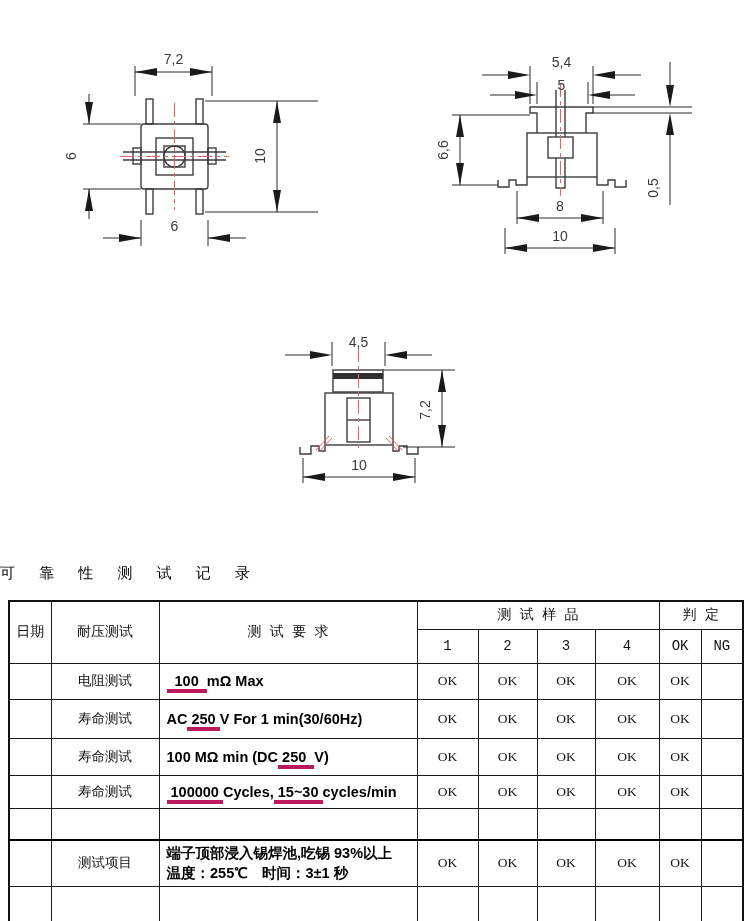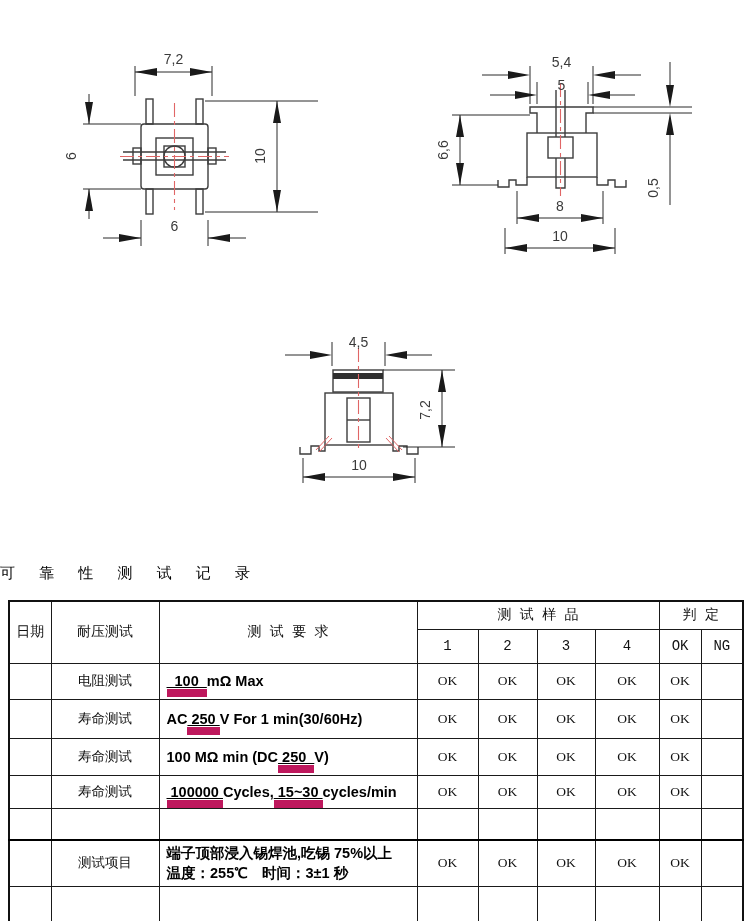--- a/index.html
+++ b/index.html
@@ -25,21 +25,21 @@
     border:2px solid #111;
   }
   #rel th,#rel td{border:1px solid #1a1a1a;padding:0;overflow:hidden;vertical-align:middle;}
   #rel th{font-weight:normal;font-size:14px;font-family:Liberation Mono, monospace;}
   #rel td{font-size:13.5px;text-align:center;}
   #rel td.c-req{
     text-align:left;padding:2px 7px;
     font-family:"Liberation Sans",sans-serif;font-weight:bold;font-size:14.5px;
     line-height:20px;color:#000;
   }
-  #rel .u{border-bottom:8px solid #be185d;text-decoration:underline;}
+  #rel .u{border-bottom:4px solid #be185d;}
   #rel tr.thick-top td{border-top:2.5px solid #000;}
 </style>
 </head>
 <body>
 
 <svg class="drawing" style="left:55px;top:28px;" width="310" height="250" viewBox="0 0 310 250">
 
   <rect class="ln" x="86" y="96" width="67" height="65" rx="3"></rect>
   <rect class="ln" x="101" y="110" width="37" height="37"></rect>
   <rect class="ln" x="109" y="118" width="21" height="21"></rect>
@@ -237,21 +237,21 @@
         <td></td>
         <td></td>
         <td></td>
         <td></td>
         <td></td>
       </tr>
       <tr class="thick-top" style="height: 46px;">
         <td></td>
         <td>测试项目</td>
         <td class="c-req">
-          <div><span>端子顶部浸入锡焊池,吃锡 75%以上</span></div>
+          <div><span>端子顶部浸入锡焊池,吃锡 93%以上</span></div>
           <div><span>温度：255℃　时间：3±1 秒</span></div>
         </td>
         <td>OK</td>
         <td>OK</td>
         <td>OK</td>
         <td>OK</td>
         <td>OK</td>
         <td></td>
       </tr>
       <tr style="height: 40px;">

